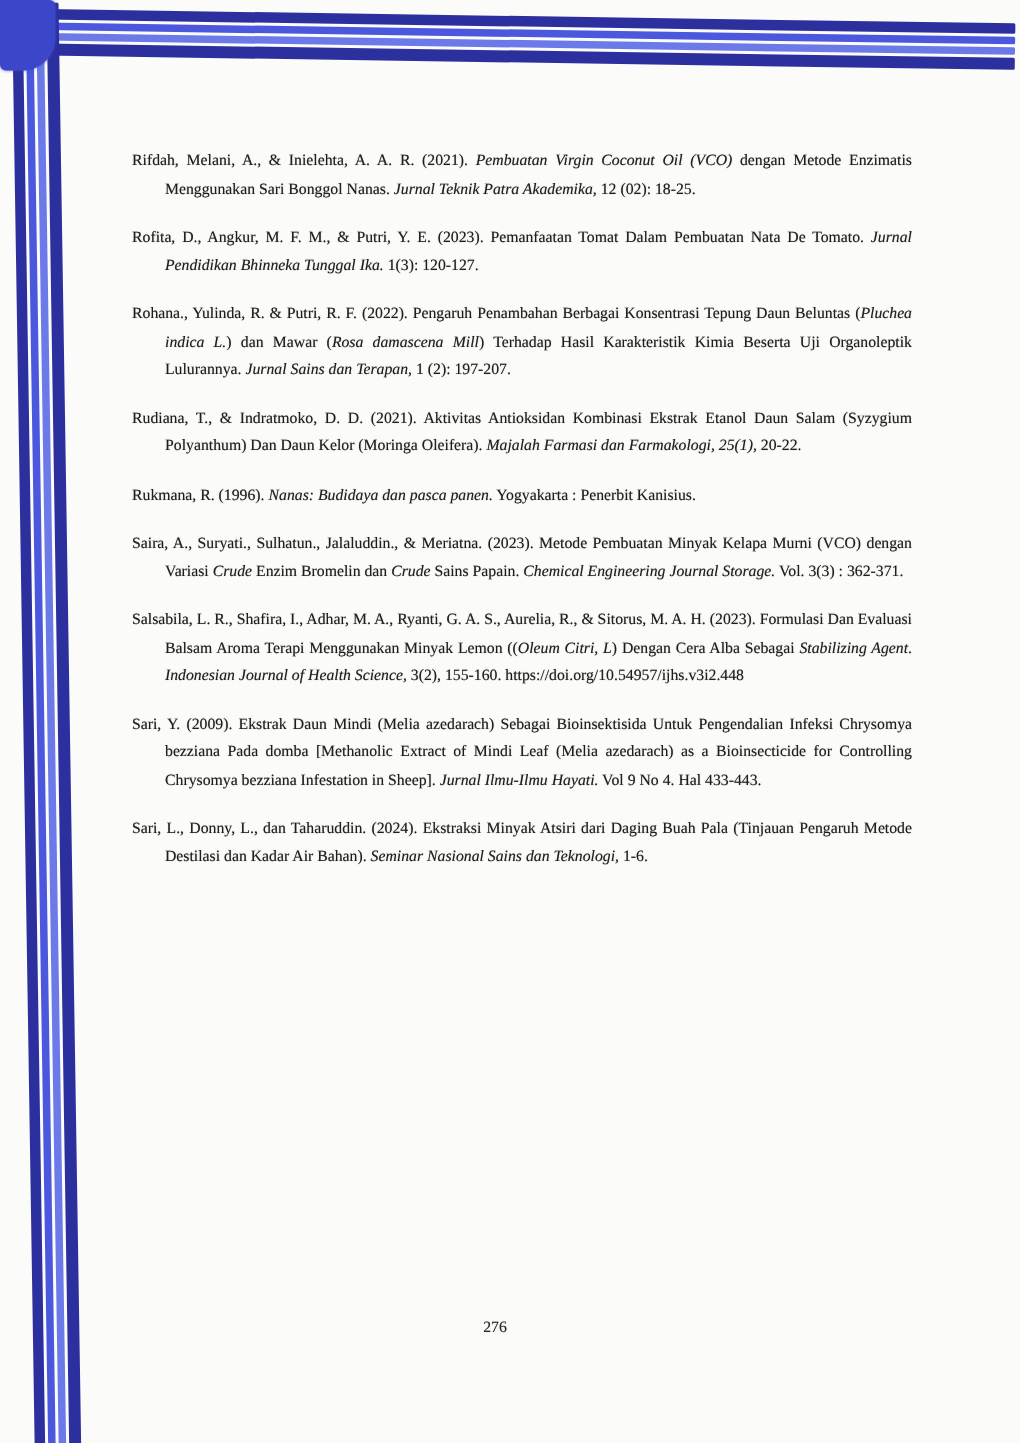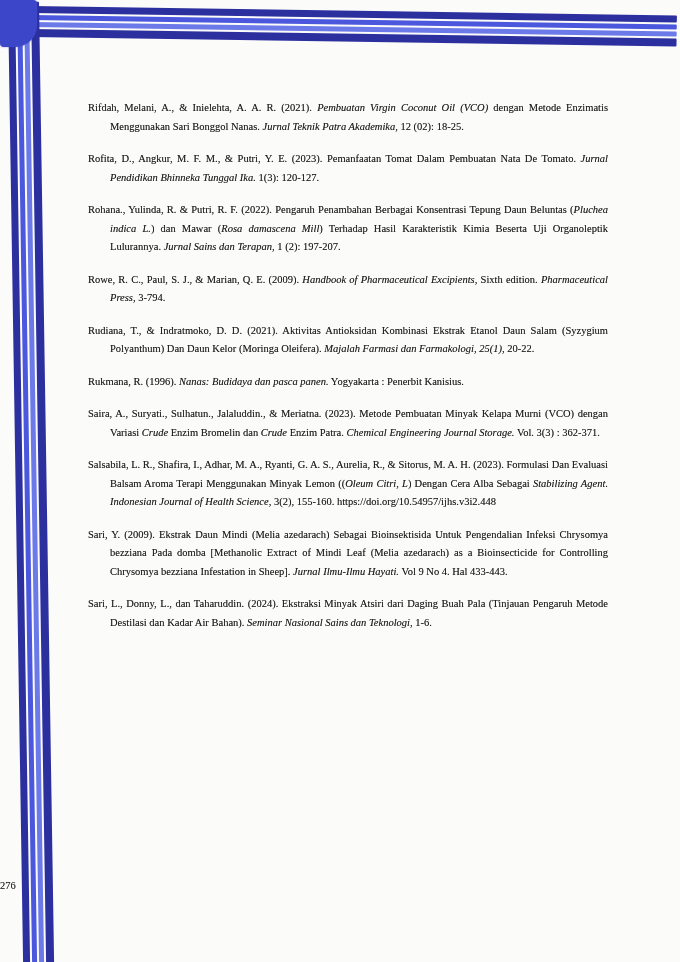--- a/index.html
+++ b/index.html
@@ -42,20 +42,21 @@
     padding-left:22px;text-indent:-22px;
     text-align:justify;
     font-size:10.5px;line-height:18.5px;
     color:#1e1e1e;
     text-shadow:0 0 .6px rgba(40,40,40,.55);
   }
   .ref .it{font-style:italic;}
   .ref .link{cursor:pointer;}
   .page-number{
     position:absolute;left:0;right:20px;top:880px;
+    text-align:center;
     font-size:10.5px;color:#2a2a2a;
     text-shadow:0 0 .6px rgba(40,40,40,.5);
   }
 </style>
 </head>
 <body>
 
 <div class="top-band">
   <div class="stripe s-dark h7"></div>
   <div class="stripe s-mid h5"></div>
@@ -67,22 +68,21 @@
   <div class="stripe s-mid w5"></div>
   <div class="stripe s-light w5"></div>
   <div class="stripe s-dark w8"></div>
 </div>
 <div class="corner-block"></div>
 
 <div class="content">
     <p class="ref"><span>Rifdah, Melani, A., &amp; Inielehta, A. A. R. (2021). </span><span class="it">Pembuatan Virgin Coconut Oil (VCO)</span><span> dengan Metode Enzimatis Menggunakan Sari Bonggol Nanas. </span><span class="it">Jurnal Teknik Patra Akademika,</span><span> 12 (02): 18-25.</span></p>
     <p class="ref"><span>Rofita, D., Angkur, M. F. M., &amp; Putri, Y. E. (2023). Pemanfaatan Tomat Dalam Pembuatan Nata De Tomato. </span><span class="it">Jurnal Pendidikan Bhinneka Tunggal Ika.</span><span> 1(3): 120-127.</span></p>
     <p class="ref"><span>Rohana., Yulinda, R. &amp; Putri, R. F. (2022). Pengaruh Penambahan Berbagai Konsentrasi Tepung Daun Beluntas (</span><span class="it">Pluchea indica L.</span><span>) dan Mawar (</span><span class="it">Rosa damascena Mill</span><span>) Terhadap Hasil Karakteristik Kimia Beserta Uji Organoleptik Lulurannya. </span><span class="it">Jurnal Sains dan Terapan,</span><span> 1 (2): 197-207.</span></p>
-    <p class="ref"><span>Rowe, R. C., Paul, S. J., &amp; Marian, Q. E. (2009). </span><span class="it">Handbook of Pharmaceutical Excipients,</span><span> Sixth edition. </span><span class="it">Pharmaceutical Press,</span><span> 3-794.</span></p>
     <p class="ref"><span>Rudiana, T., &amp; Indratmoko, D. D. (2021). Aktivitas Antioksidan Kombinasi Ekstrak Etanol Daun Salam (Syzygium Polyanthum) Dan Daun Kelor (Moringa Oleifera). </span><span class="it">Majalah Farmasi dan Farmakologi, 25(1),</span><span> 20-22.</span></p>
     <p class="ref"><span>Rukmana, R. (1996). </span><span class="it">Nanas: Budidaya dan pasca panen.</span><span> Yogyakarta : Penerbit Kanisius.</span></p>
-    <p class="ref"><span>Saira, A., Suryati., Sulhatun., Jalaluddin., &amp; Meriatna. (2023). Metode Pembuatan Minyak Kelapa Murni (VCO) dengan Variasi </span><span class="it">Crude</span><span> Enzim Bromelin dan </span><span class="it">Crude</span><span> Enzim Patra. </span><span class="it">Chemical Engineering Journal Storage.</span><span> Vol. 3(3) : 362-371.</span></p>
+    <p class="ref"><span>Saira, A., Suryati., Sulhatun., Jalaluddin., &amp; Meriatna. (2023). Metode Pembuatan Minyak Kelapa Murni (VCO) dengan Variasi </span><span class="it">Crude</span><span> Enzim Bromelin dan </span><span class="it">Crude</span><span> Sains Papain. </span><span class="it">Chemical Engineering Journal Storage.</span><span> Vol. 3(3) : 362-371.</span></p>
     <p class="ref"><span>Salsabila, L. R., Shafira, I., Adhar, M. A., Ryanti, G. A. S., Aurelia, R., &amp; Sitorus, M. A. H. (2023). Formulasi Dan Evaluasi Balsam Aroma Terapi Menggunakan Minyak Lemon ((</span><span class="it">Oleum Citri, L</span><span>) Dengan Cera Alba Sebagai </span><span class="it">Stabilizing Agent</span><span>. </span><span class="it">Indonesian Journal of Health Science,</span><span> 3(2), 155-160. </span><span class="link">https://doi.org/10.54957/ijhs.v3i2.448</span></p>
     <p class="ref"><span>Sari, Y. (2009). Ekstrak Daun Mindi (Melia azedarach) Sebagai Bioinsektisida Untuk Pengendalian Infeksi Chrysomya bezziana Pada domba [Methanolic Extract of Mindi Leaf (Melia azedarach) as a Bioinsecticide for Controlling Chrysomya bezziana Infestation in Sheep]. </span><span class="it">Jurnal Ilmu-Ilmu Hayati.</span><span> Vol 9 No 4. Hal 433-443.</span></p>
     <p class="ref"><span>Sari, L., Donny, L., dan Taharuddin. (2024). Ekstraksi Minyak Atsiri dari Daging Buah Pala (Tinjauan Pengaruh Metode Destilasi dan Kadar Air Bahan). </span><span class="it">Seminar Nasional Sains dan Teknologi,</span><span> 1-6.</span></p>
   </div>
 
 <div class="page-number">276</div>
 
 </body></html>

